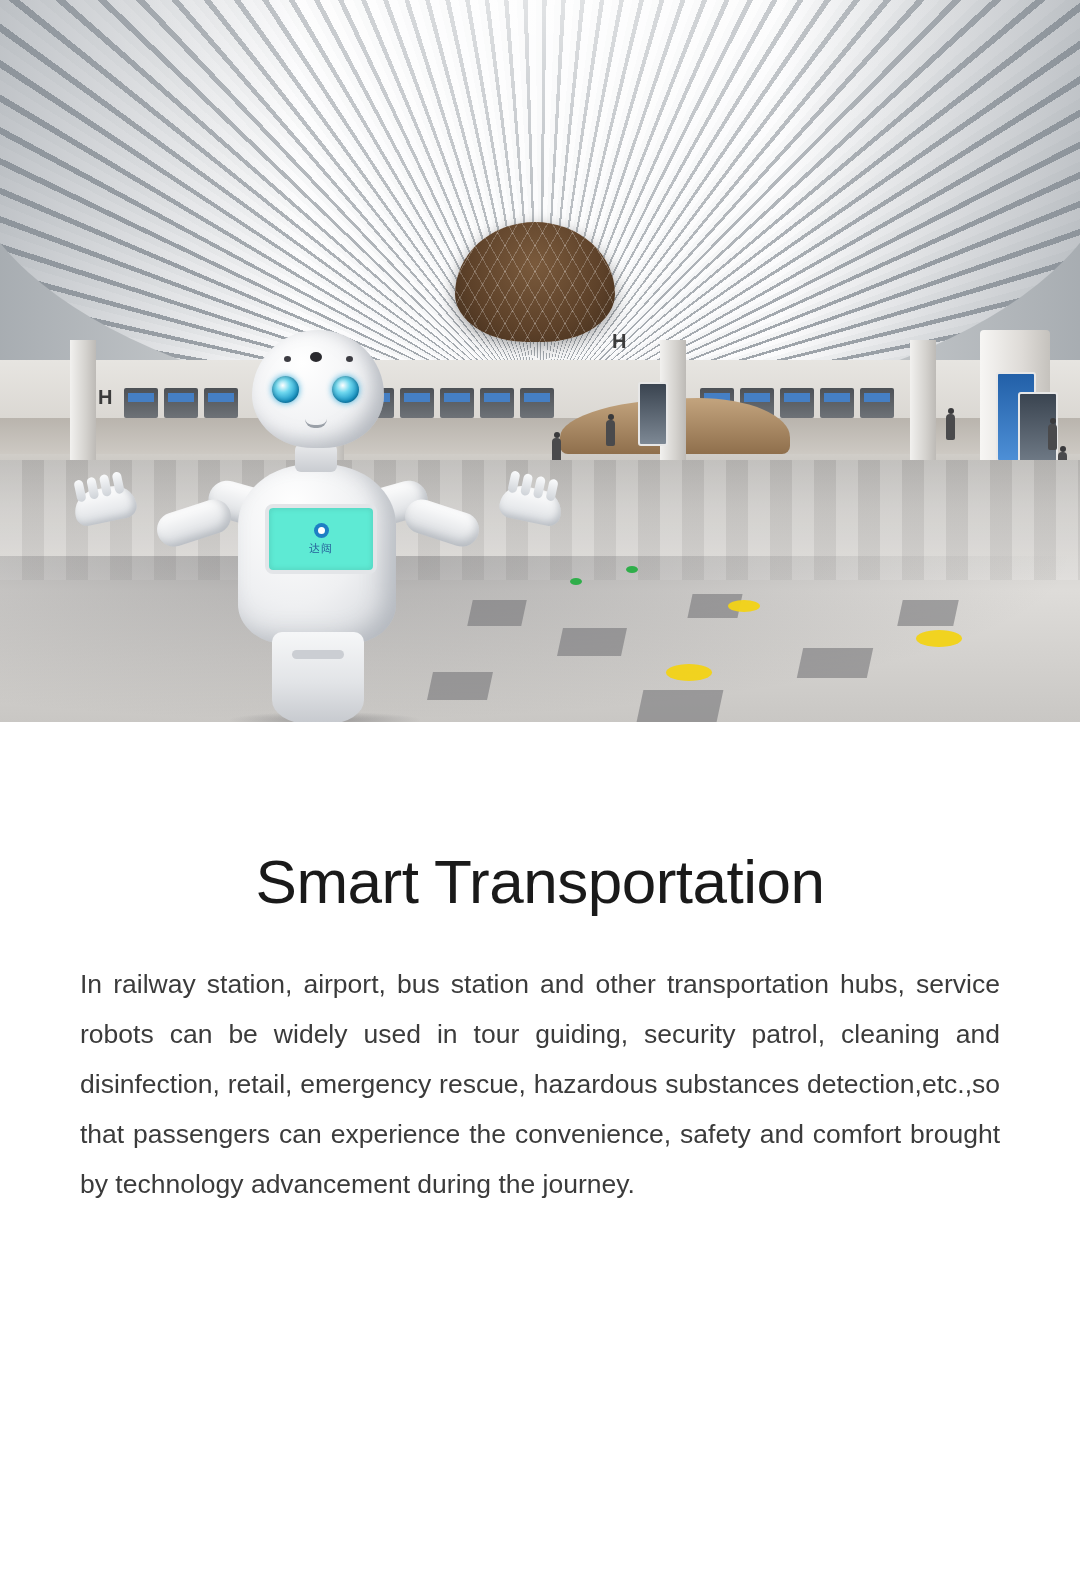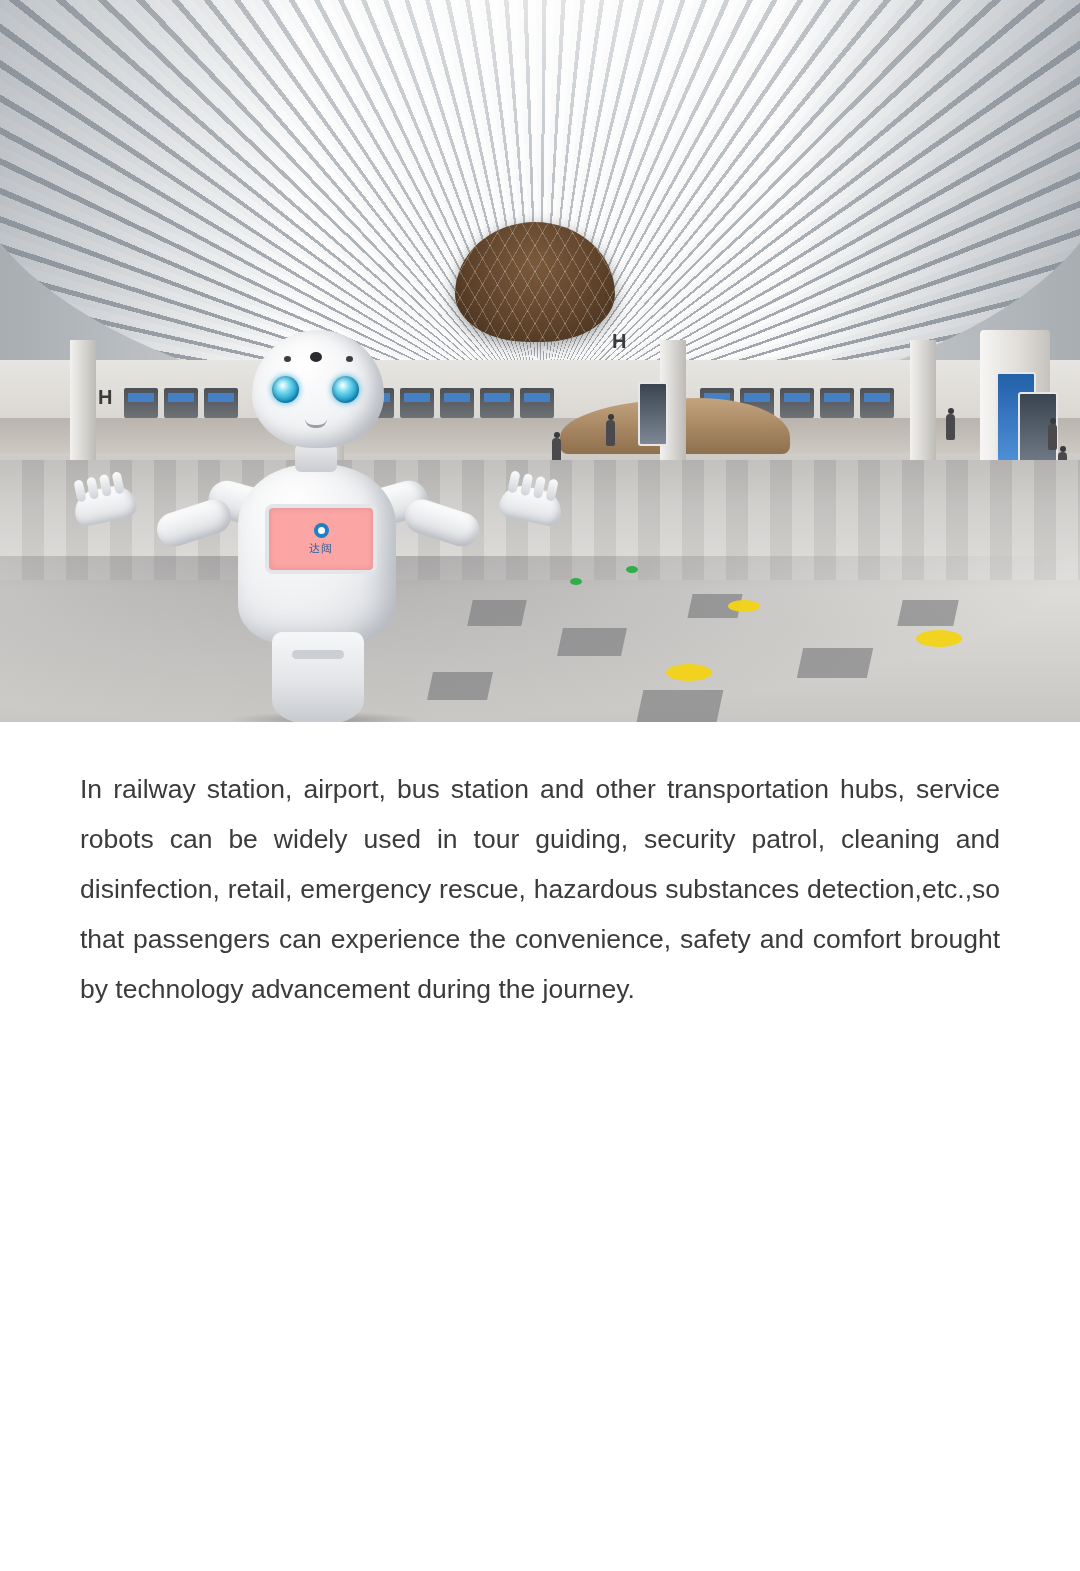--- a/index.html
+++ b/index.html
@@ -215,21 +215,21 @@
   .r-mouth { position: absolute; left: 245px; top: 99px; width: 22px; height: 6px; border-bottom: 3px solid #9aa0a8; border-radius: 0 0 12px 12px; }
   .r-neck { position: absolute; left: 235px; top: 124px; width: 42px; height: 28px; background: linear-gradient(to bottom, #e9eaec, #c9ccd1); border-radius: 6px; }
   .r-torso {
     position: absolute; left: 178px; top: 144px; width: 158px; height: 180px;
     background: radial-gradient(ellipse at 35% 25%, #ffffff 0%, #eff0f2 50%, #cfd2d7 100%);
     border-radius: 46% 46% 30% 30% / 34% 34% 22% 22%;
     box-shadow: inset -12px -8px 22px rgba(140,146,155,0.45);
   }
   .r-screen {
     position: absolute; left: 205px; top: 184px; width: 104px; height: 62px;
-    background: #fca5a5; border: 4px solid #e3e5e8; border-radius: 8px;
+    background: #5eead4; border: 4px solid #e3e5e8; border-radius: 8px;
     display: flex; flex-direction: column; align-items: center; justify-content: center;
     box-shadow: inset 0 0 6px rgba(0,0,0,0.12);
   }
   .r-logo-dot { width: 15px; height: 15px; border-radius: 50%; background: #1d7fc4; position: relative; }
   .r-logo-dot::after { content:""; position:absolute; left:4px; top:4px; width:7px; height:7px; border-radius:50%; background:#fff; }
   .r-logo-text { font-size: 11px; color: #26609a; margin-top: 3px; letter-spacing: 1px; }
   .r-arm { position: absolute; background: linear-gradient(to bottom, #ffffff, #d7dade); border-radius: 20px; box-shadow: inset -4px -4px 9px rgba(150,155,163,0.5); }
   .arm-ul { left: 148px; top: 164px; width: 62px; height: 38px; transform: rotate(16deg); }
   .arm-ur { left: 306px; top: 164px; width: 62px; height: 38px; transform: rotate(-16deg); }
   .arm-fl { left: 96px; top: 186px; width: 76px; height: 34px; transform: rotate(-18deg); }
@@ -421,18 +421,19 @@
         <div class="r-logo-text">达闼</div>
       </div>
 
       <div class="r-base"></div>
       <div class="r-base-slot"></div>
     </div>
 
   </div>
 
   <div class="content">
+    <h1 class="title">Smart Transportation</h1>
     <div class="paragraphs">
       <p class="para">In railway station, airport, bus station and other transportation hubs, service robots can be widely used in tour guiding, security patrol, cleaning and disinfection, retail, emergency rescue, hazardous substances detection,etc.,so that passengers can experience the convenience, safety and comfort brought by technology advancement during the journey.</p>
     </div>
   </div>
 
 </div>
 
 </body></html>

